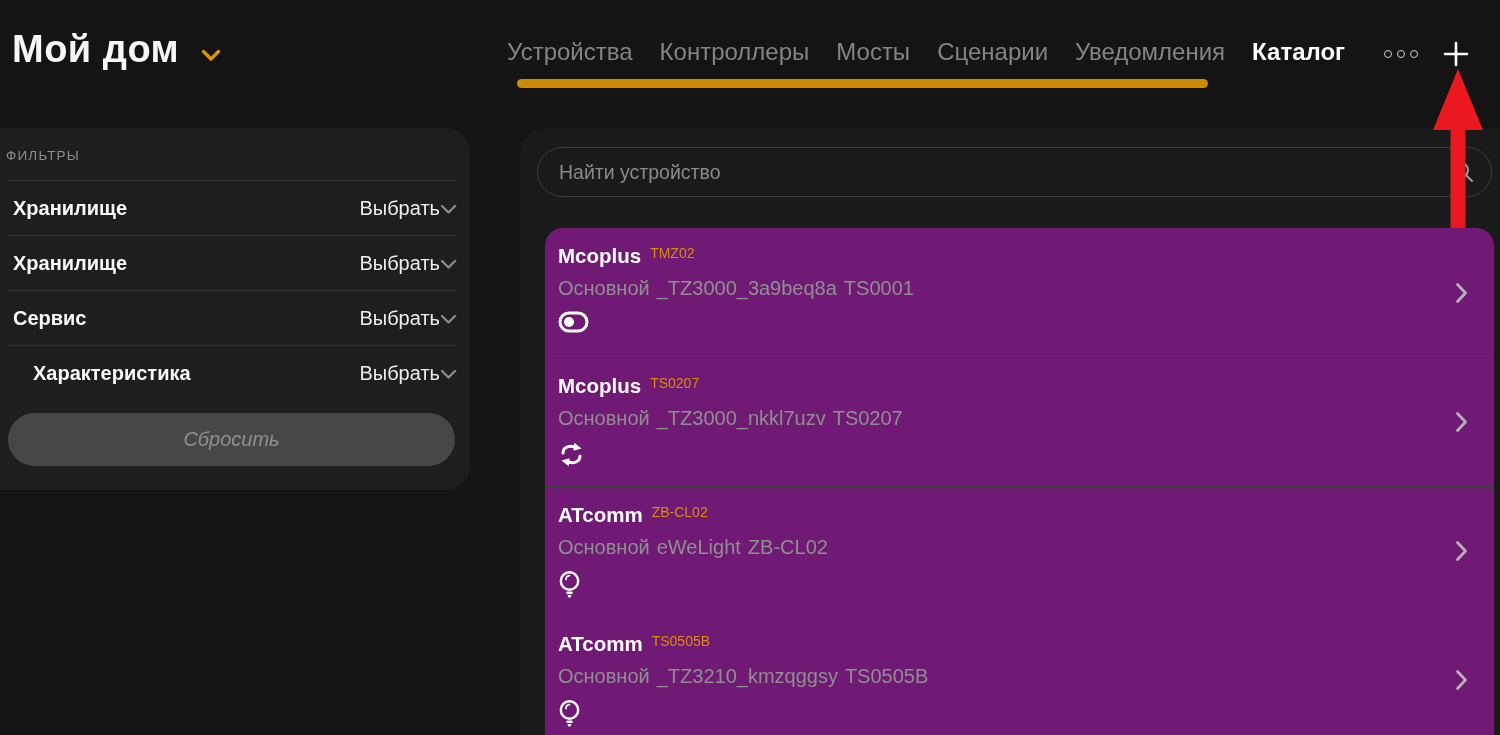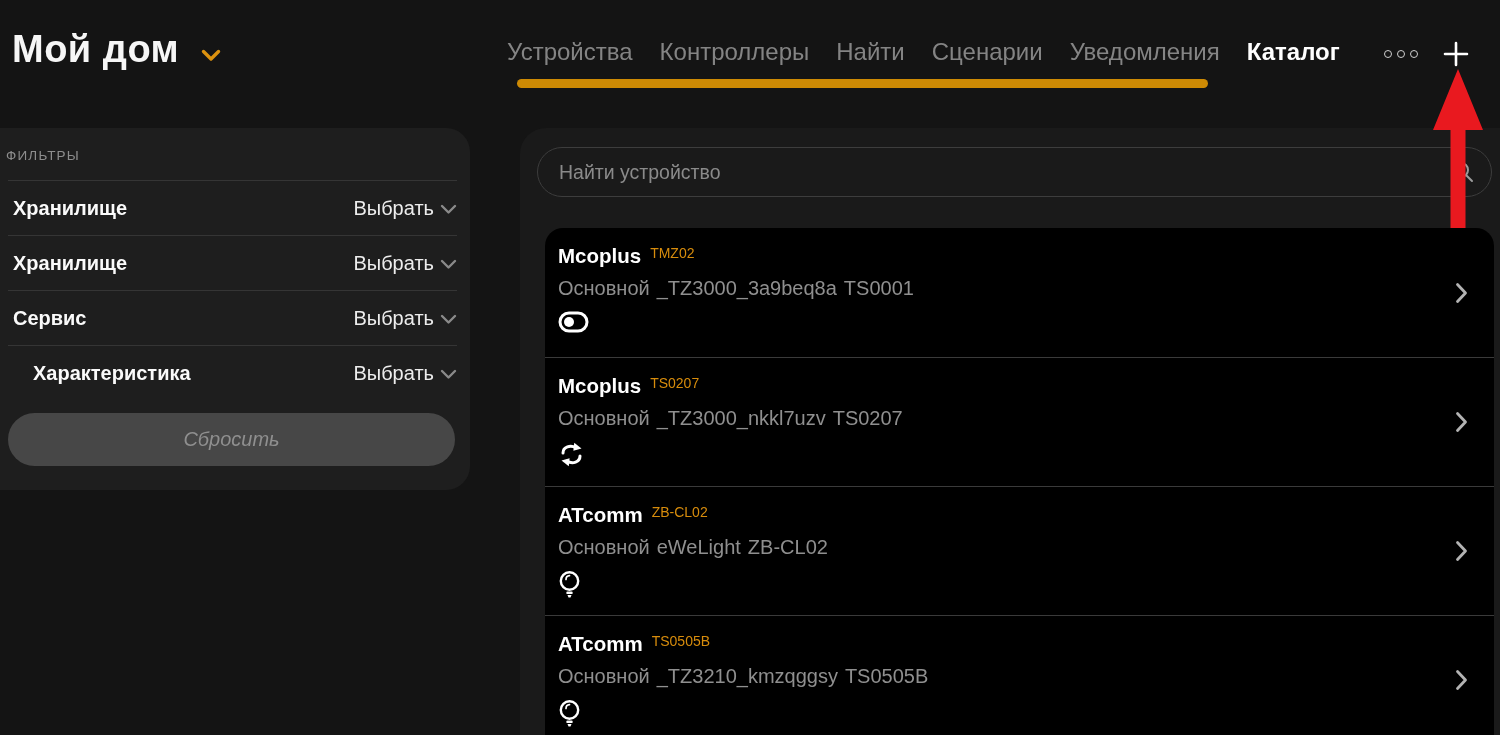--- a/index.html
+++ b/index.html
@@ -54,21 +54,21 @@
   .filters-divider {
     margin:17px 13px 0 8px; border-top:1px solid #353535;
   }
   .filter-row {
     height:55px; margin:0 13px 0 8px;
     display:flex; align-items:center; justify-content:space-between;
     border-bottom:1px solid #353535; cursor:pointer;
   }
   .filter-row:last-of-type { border-bottom:none;margin-left:28px; }
   .filter-row .flabel { font-size:20px; font-weight:700; color:#fafafa; padding-left:5px; }
-  .filter-row .fvalue { display:flex; align-items:center; gap:6px; font-size:20px; color:#ededed; }
+  .filter-row .fvalue { display:flex; align-items:center; gap:0; font-size:20px; color:#ededed; }
   .reset-button {
     position:absolute; left:8px; top:285px; width:447px; height:53px;
     border:none; border-radius:27px; background:#474747; color:#8f8f8f;
     font-size:20px; font-family:"Liberation Sans", sans-serif; cursor:pointer;font-style:italic;
   }
   
   .main-panel {
     position:absolute; left:520px; top:128px; width:980px; height:607px;
     background:#1a1a1a; border-top-left-radius:26px; overflow:hidden;
   }
@@ -79,21 +79,21 @@
   }
   .search-input {
     flex:1; height:100%; background:transparent; border:none; outline:none;
     padding:0 10px 0 21px; font-size:19.5px; color:#dddddd;
     font-family:"Liberation Sans", sans-serif;
   }
   .search-input::placeholder { color:#8a8a8a; }
   .search-icon { margin-right:16px; display:flex; cursor:pointer; }
   .device-card {
     position:absolute; left:25px; top:100px; width:949px; height:507px;
-    background:#000000; border-radius:18px 18px 0 0; overflow:hidden;
+    background:#701a75; border-radius:18px 18px 0 0; overflow:hidden;
   }
   .device-row {
     position:relative; height:129px; padding:16px 60px 0 13px; cursor:pointer;
   }
   .device-row + .device-row { border-top:1px solid #3a3a3a; }
   .device-title-line { display:flex; align-items:flex-start; gap:9px; }
   .device-name { font-size:20.5px; font-weight:700; color:#ffffff; line-height:1.15; }
   .device-code { font-size:14px; color:var(--accent,#d78c0c); margin-top:1px; }
   .device-meta { margin-top:9px; display:flex; gap:7px; font-size:20px; color:#8f8f8f; }
   .device-icon { margin-top:11px; height:28px; display:flex; align-items:flex-start; }
@@ -116,21 +116,21 @@
     <svg width="20" height="13" viewBox="0 0 20 13">
         <path d="M2.5 2.5 L10 10 L17.5 2.5" fill="none" stroke="#dc920f" stroke-width="3.4" stroke-linecap="round" stroke-linejoin="round"></path>
       </svg>
   </span>
 </div>
 
 <nav class="top-nav">
 
   <span class="tab">Устройства</span>
     <span class="tab">Контроллеры</span>
-    <span class="tab">Найти</span>
+    <span class="tab">Мосты</span>
     <span class="tab">Сценарии</span>
     <span class="tab">Уведомления</span>
     <span class="tab catalog">Каталог</span>
 </nav>
 <div class="tab-underline"></div>
 
 <div class="dots-menu">
   <i></i>
     <i></i>
     <i></i>

